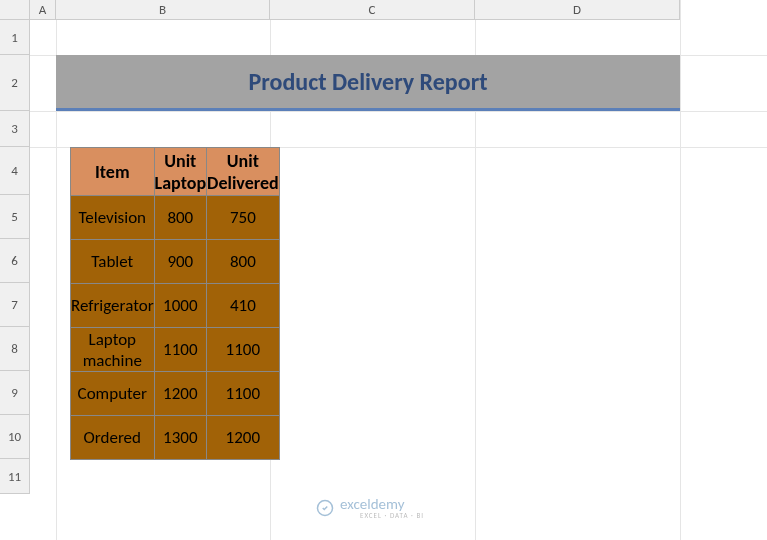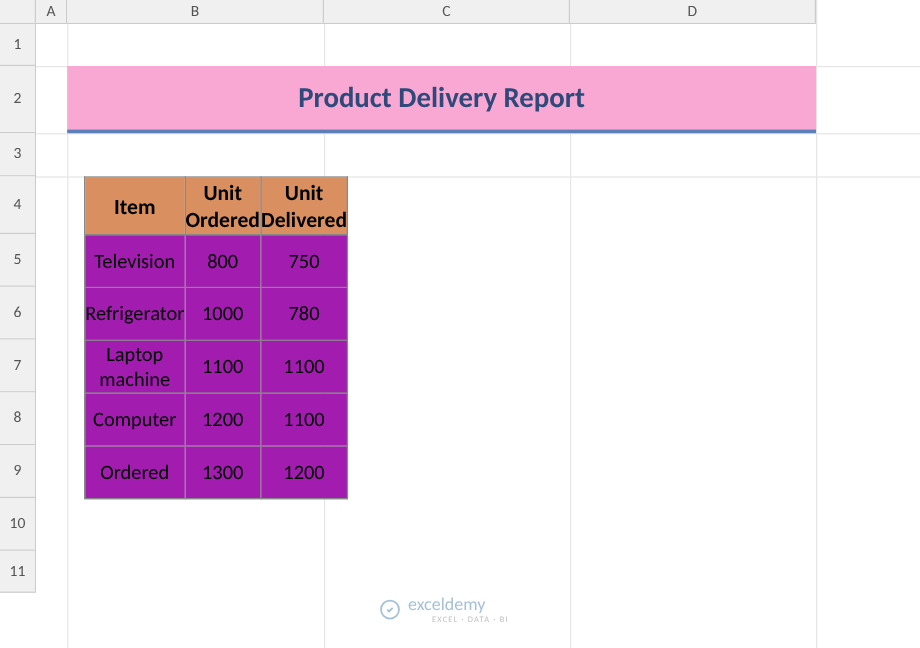--- a/index.html
+++ b/index.html
@@ -85,21 +85,21 @@
       left: 30px;
     }
     
     
     .title-cell {
       position: absolute;
       top: 35px;
       left: 26px;
       width: 624px;
       height: 56px;
-      background: #f9a8d4;
+      background: #a3a3a3;
       border-bottom: 3px solid #5b7fb8;
       display: flex;
       align-items: center;
       justify-content: center;
       font-size: 24px;
       font-weight: bold;
       color: #2e4a7a;
     }
     
     
@@ -117,21 +117,21 @@
       color: #000;
       height: 48px;
       text-align: center;
     }
     .data-table td {
       border: 1px solid #888;
       font-size: 17px;
       color: #000;
       height: 44px;
       text-align: center;
-      background: #a21caf;
+      background: #a16207;
     }
     .t-col-b { width: 214px; }
     .t-col-c { width: 205px; }
     .t-col-d { width: 205px; margin-left: 23px; }
     
     
     .watermark {
       position: absolute;
       left: 316px;
       top: 495px;
@@ -207,34 +207,39 @@
   </div>
 
   <div class="content">
 
     <div class="title-cell">Product Delivery Report</div>
 
     <table class="data-table">
       <thead>
         <tr>
           <th class="t-col-b">Item</th>
-          <th class="t-col-c">Unit Ordered</th>
+          <th class="t-col-c">Unit Laptop</th>
           <th class="t-col-d">Unit Delivered</th>
         </tr>
       </thead>
       <tbody>
         <tr>
           <td>Television</td>
           <td>800</td>
           <td>750</td>
         </tr>
         <tr>
+          <td>Tablet</td>
+          <td>900</td>
+          <td>800</td>
+        </tr>
+        <tr>
           <td>Refrigerator</td>
           <td>1000</td>
-          <td>780</td>
+          <td>410</td>
         </tr>
         <tr>
           <td>Laptop machine</td>
           <td>1100</td>
           <td>1100</td>
         </tr>
         <tr>
           <td>Computer</td>
           <td>1200</td>
           <td>1100</td>

